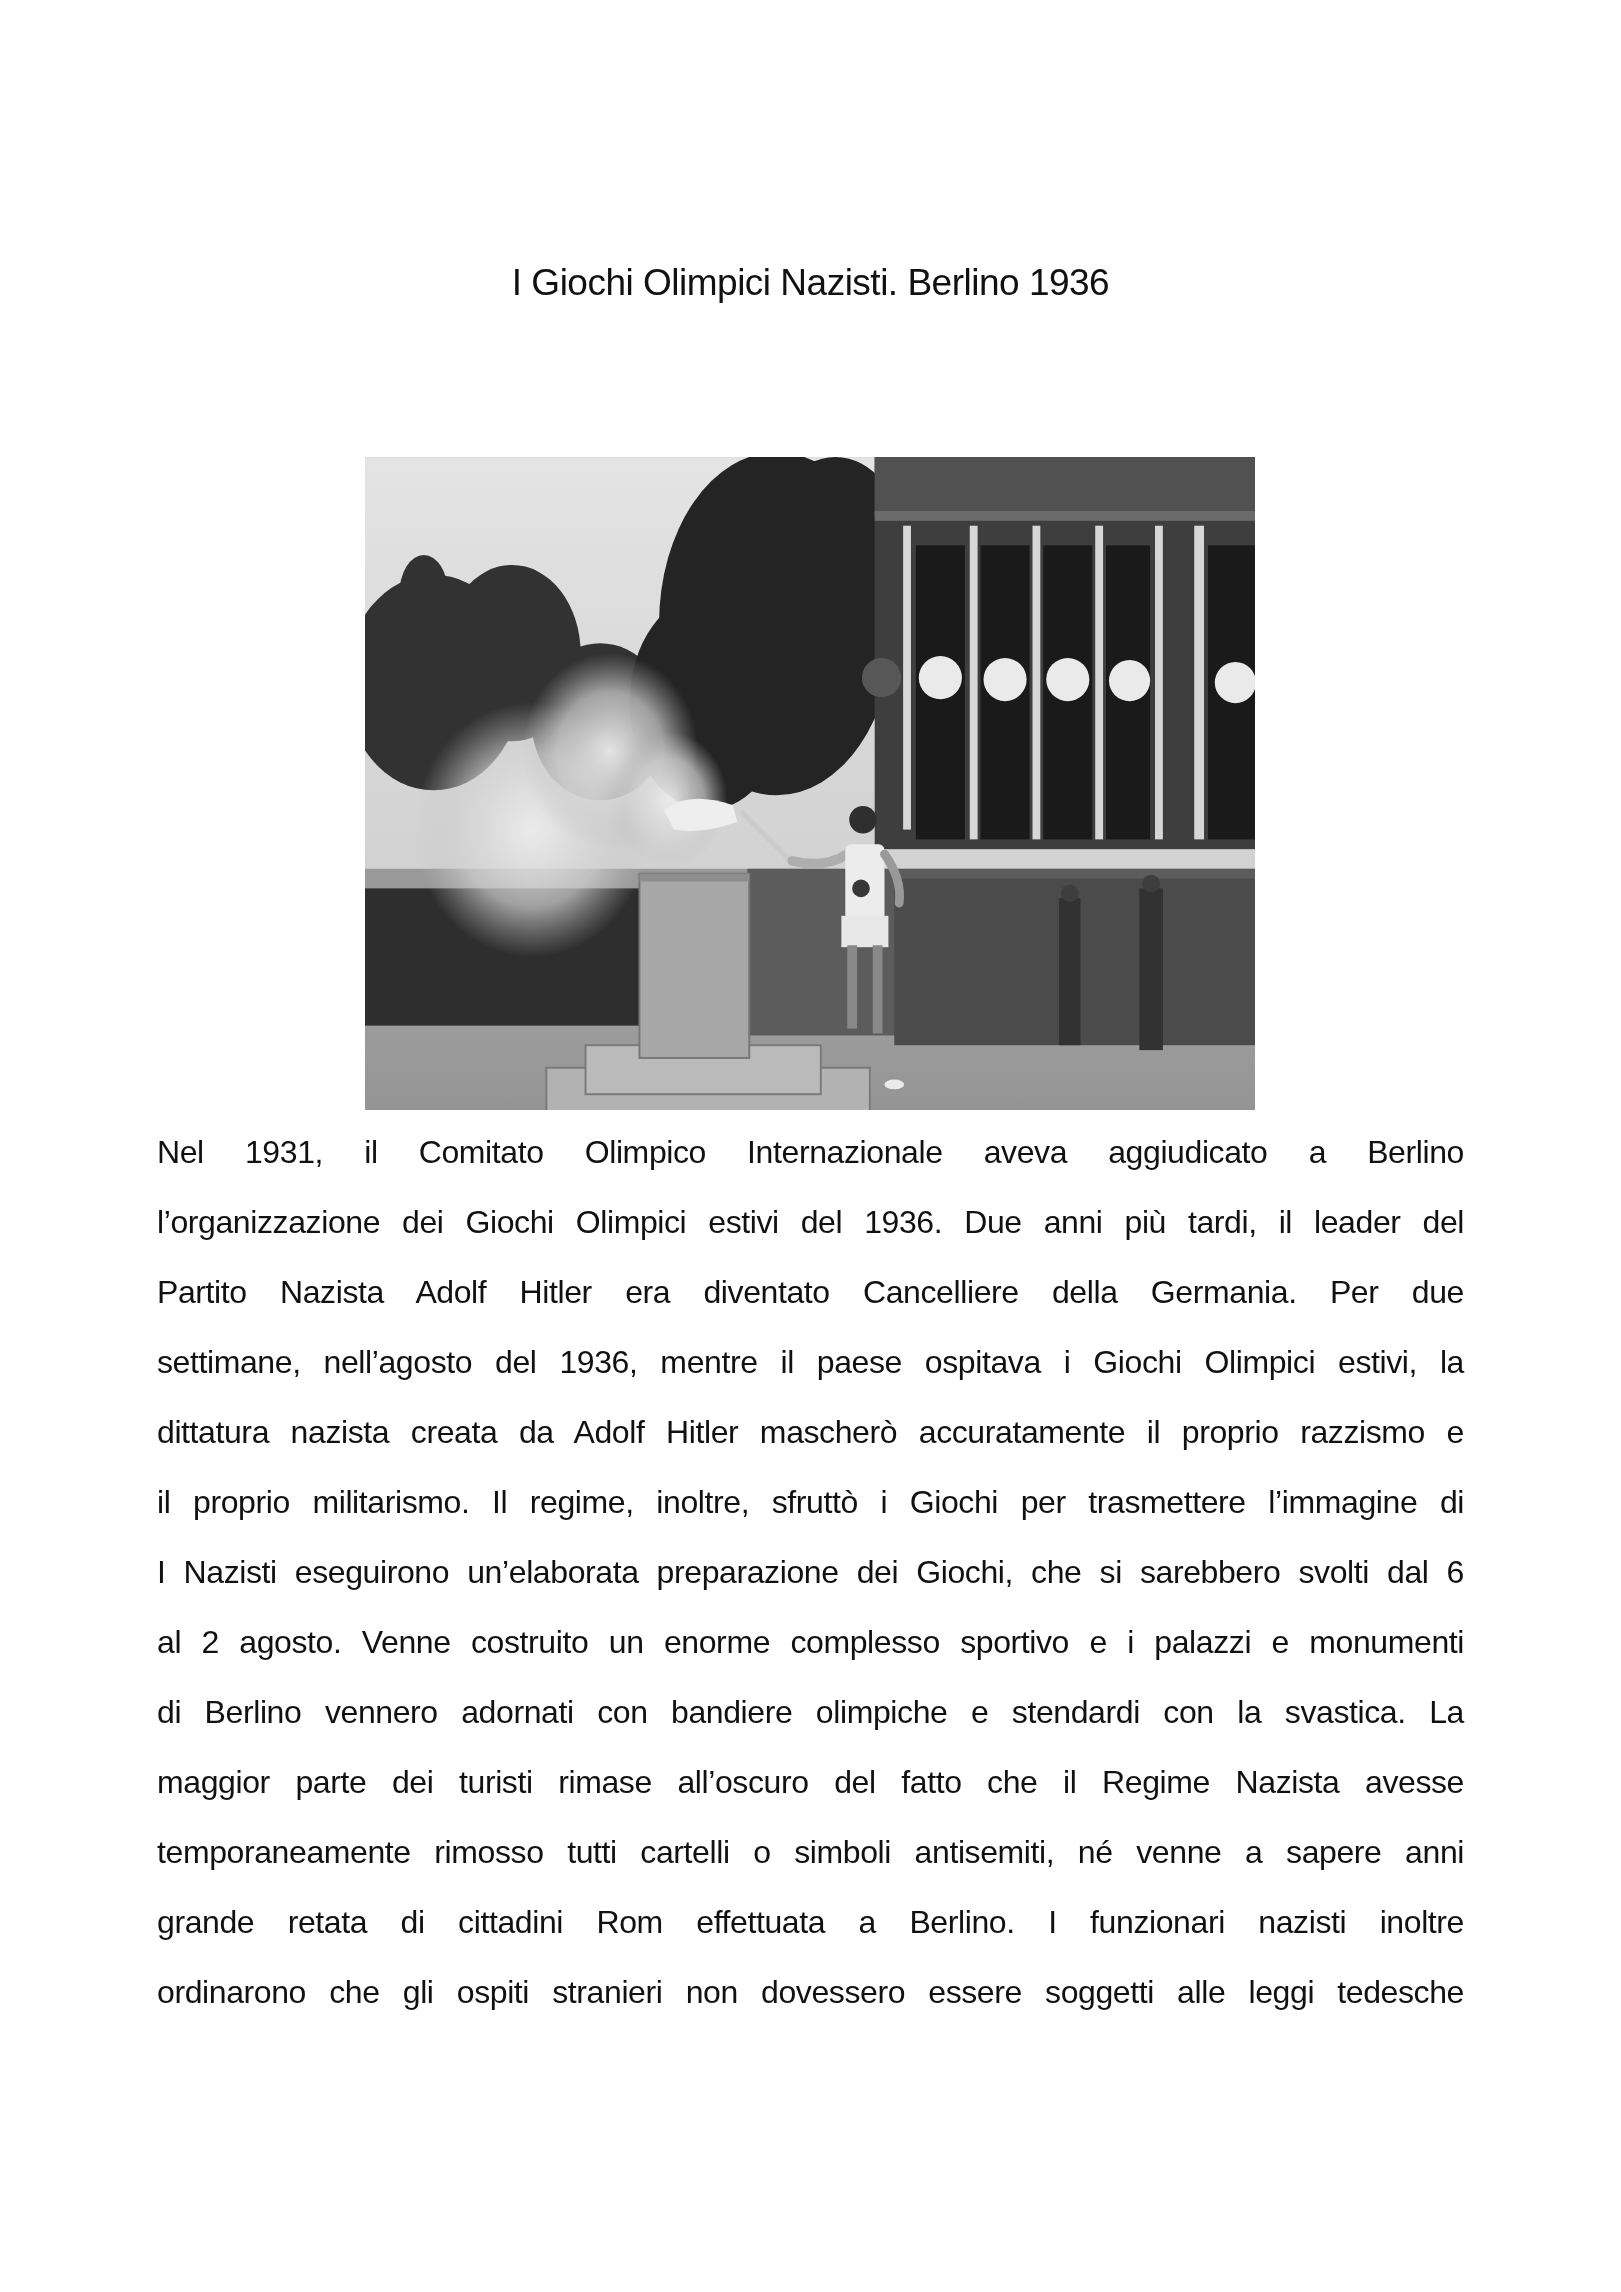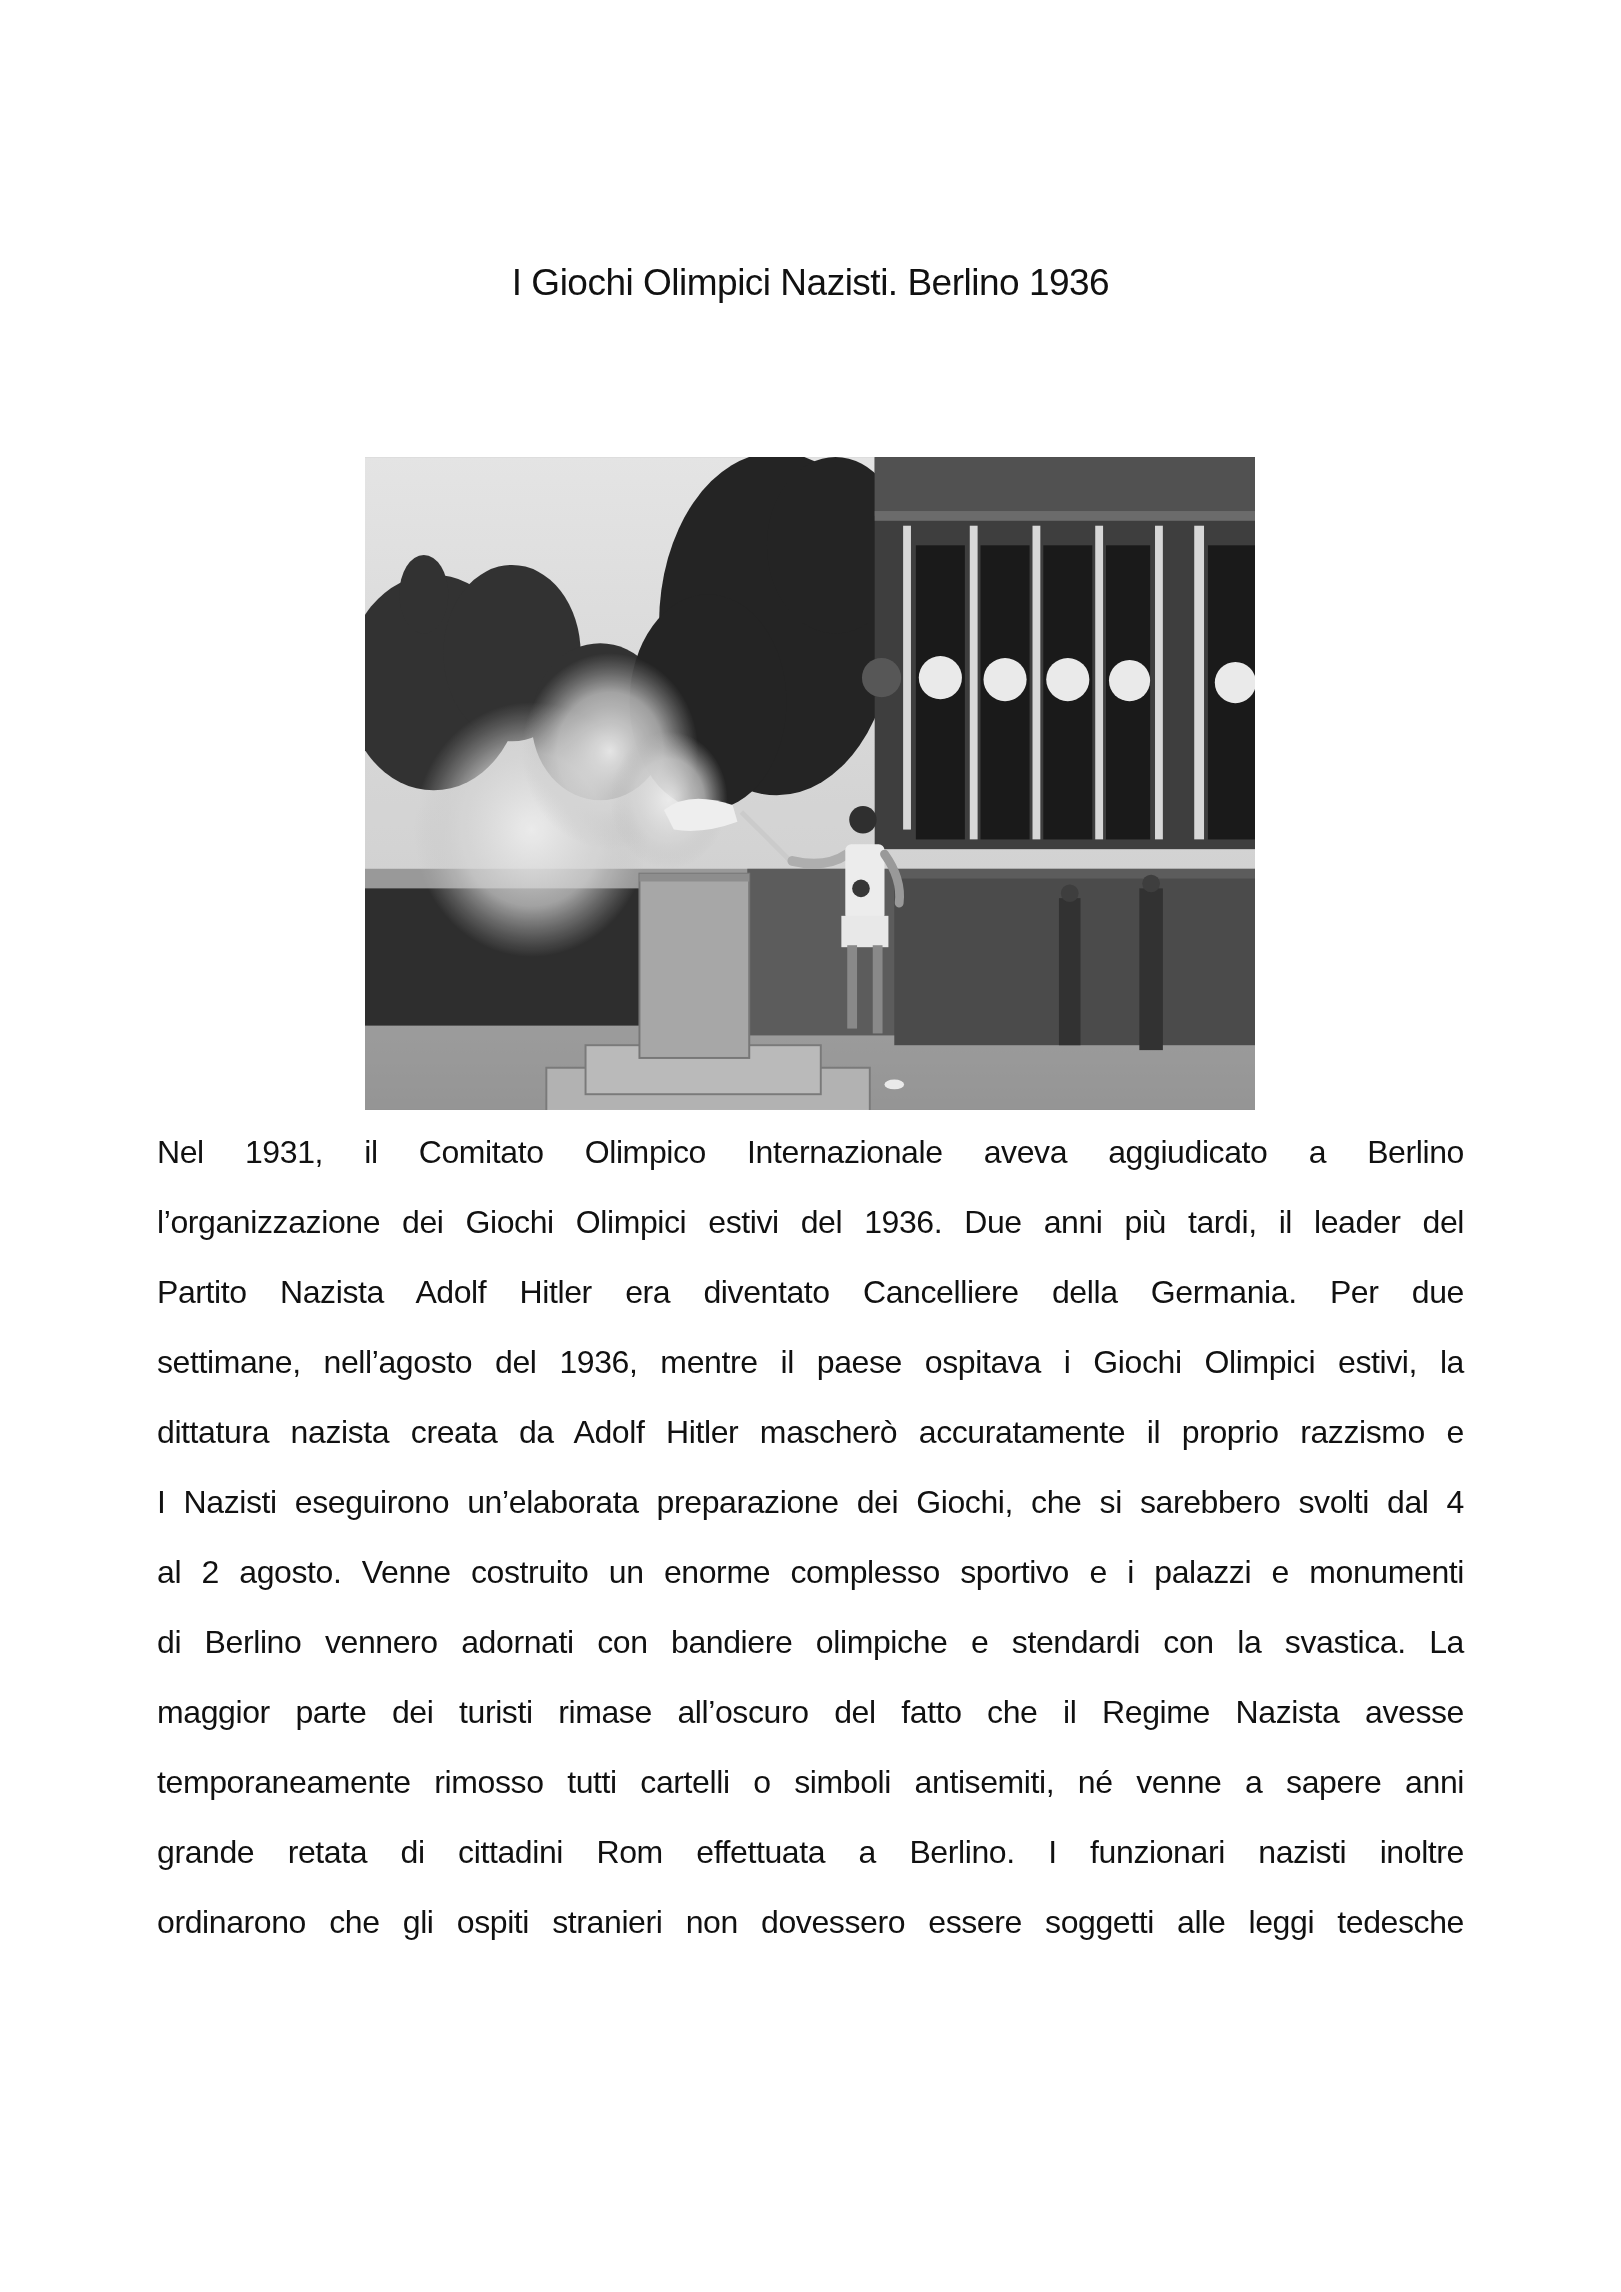--- a/index.html
+++ b/index.html
@@ -184,21 +184,22 @@
       <rect x="0" y="0" width="908" height="666" fill="#808080" opacity="0.05"></rect>
     </svg>
   </div>
 
   <div class="body-text">
     <span class="line">Nel 1931, il Comitato Olimpico Internazionale aveva aggiudicato a Berlino</span>
     <span class="line">l’organizzazione dei Giochi Olimpici estivi del 1936. Due anni più tardi, il leader del</span>
     <span class="line">Partito Nazista Adolf Hitler era diventato Cancelliere della Germania. Per due</span>
     <span class="line">settimane, nell’agosto del 1936, mentre il paese ospitava i Giochi Olimpici estivi, la</span>
     <span class="line">dittatura nazista creata da Adolf Hitler mascherò accuratamente il proprio razzismo e</span>
-    <span class="line">I Nazisti eseguirono un’elaborata preparazione dei Giochi, che si sarebbero svolti dal 4</span>
+    <span class="line">il proprio militarismo. Il regime, inoltre, sfruttò i Giochi per trasmettere l’immagine di</span>
+    <span class="line">I Nazisti eseguirono un’elaborata preparazione dei Giochi, che si sarebbero svolti dal 6</span>
     <span class="line">al 2 agosto. Venne costruito un enorme complesso sportivo e i palazzi e monumenti</span>
     <span class="line">di Berlino vennero adornati con bandiere olimpiche e stendardi con la svastica. La</span>
     <span class="line">maggior parte dei turisti rimase all’oscuro del fatto che il Regime Nazista avesse</span>
     <span class="line">temporaneamente rimosso tutti cartelli o simboli antisemiti, né venne a sapere anni</span>
     <span class="line">grande retata di cittadini Rom effettuata a Berlino. I funzionari nazisti inoltre</span>
     <span class="line">ordinarono che gli ospiti stranieri non dovessero essere soggetti alle leggi tedesche</span>
   </div>
 
 </div>
 

